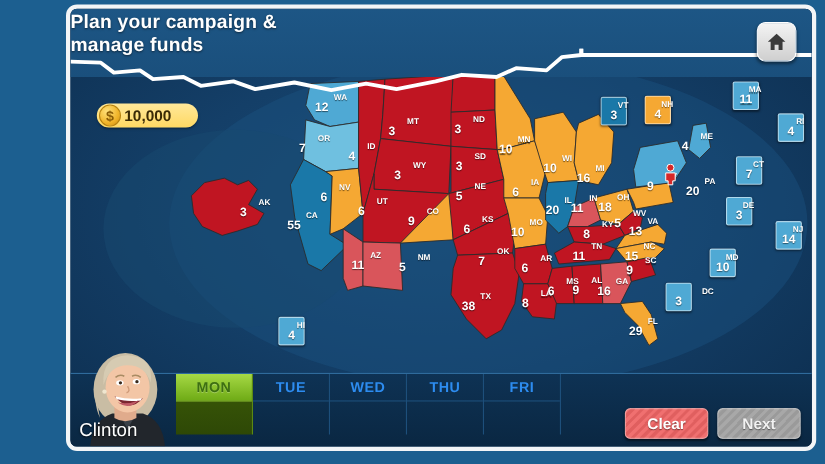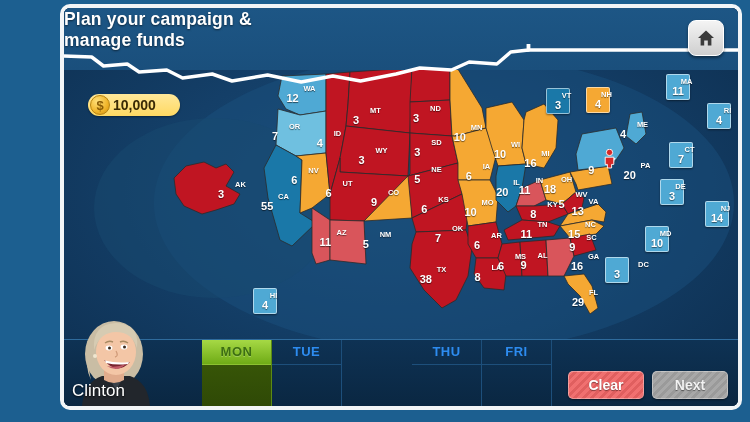--- a/index.html
+++ b/index.html
@@ -139,24 +139,23 @@
   .portrait-name{
     position:absolute;left:8px;bottom:5px;
     color:#ffffff;font-size:17px;font-weight:normal;
     text-shadow:0 1px 2px rgba(0,0,0,.8);
     z-index:5;
   }
   .days{
     position:absolute;left:96px;bottom:0;right:0;height:66px;
   }
   .day-col{
-    position:absolute;top:0;height:70px;
+    position:absolute;top:0;height:55px;
     border-right:1px solid #1d4f7b;
     box-sizing:border-box;
-    margin-left:42px;
   }
   .day-col .day-head{
     height:24px;line-height:24px;text-align:center;
     color:#2d8cf0;font-size:13px;font-weight:bold;
     border-bottom:1px solid #1d4f7b;
     letter-spacing:.5px;
   }
   .day-col.active{
     background:linear-gradient(180deg,#3c5c08 0%,#2e4806 100%);
     border-right:1px solid #5b8a12;
@@ -379,21 +378,21 @@
               <div class="st-ev">8</div>
             </div>
             <div class="st-label" style="left: 470px; top: 222px;">
               <div class="st-ab">TN</div>
               <div class="st-ev">11</div>
             </div>
             <div class="st-label" style="left: 494px; top: 177px;">
               <div class="st-ab">OH</div>
               <div class="st-ev">18</div>
             </div>
-            <div class="st-label" style="left: 493px; top: 254px; margin-left: 28px;">
+            <div class="st-label" style="left: 493px; top: 254px;">
               <div class="st-ab">GA</div>
               <div class="st-ev">16</div>
             </div>
             <div class="st-label" style="left: 509px; top: 192px;">
               <div class="st-ab">WV</div>
               <div class="st-ev">5</div>
             </div>
             <div class="st-label" style="left: 521px; top: 199px;">
               <div class="st-ab">VA</div>
               <div class="st-ev">13</div>
@@ -506,20 +505,24 @@
       <div class="bottom">
         <div class="days" id="days">
             <div class="day-col active" style="left: 0px; width: 70px;">
               <div class="day-head">MON</div>
               <div style="height: 41px;"></div>
             </div>
             <div class="day-col" style="left: 70px; width: 70px;">
               <div class="day-head">TUE</div>
               <div style="height: 41px;"></div>
             </div>
+            <div class="day-col" style="left: 140px; width: 70px;">
+              <div class="day-head">WED</div>
+              <div style="height: 41px;"></div>
+            </div>
             <div class="day-col" style="left: 210px; width: 70px;">
               <div class="day-head">THU</div>
               <div style="height: 41px;"></div>
             </div>
             <div class="day-col" style="left: 280px; width: 70px;">
               <div class="day-head">FRI</div>
               <div style="height: 41px;"></div>
             </div>
           </div>
 

